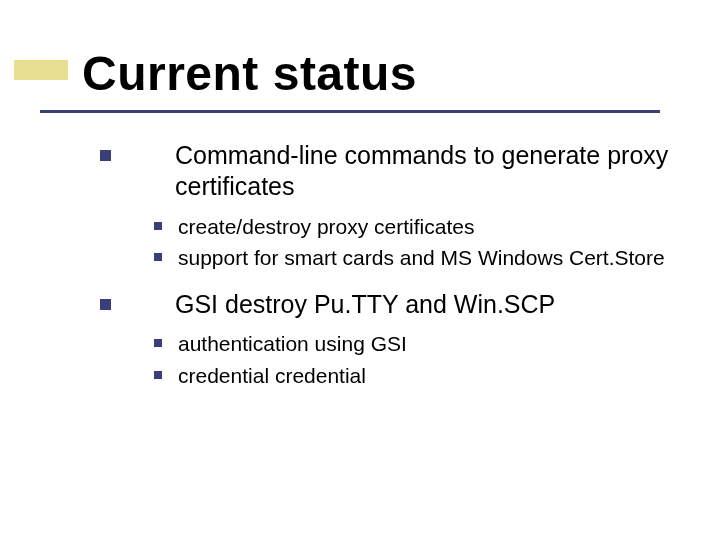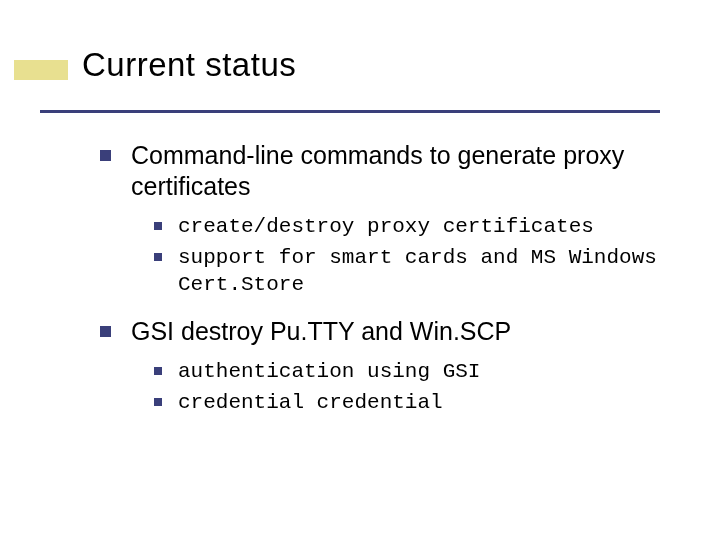--- a/index.html
+++ b/index.html
@@ -31,50 +31,50 @@
     left: 40px;
     top: 110px;
     width: 620px;
     height: 3px;
     background: #3a3f7a;
   }
   .title {
     position: absolute;
     left: 82px;
     top: 46px;
-    font-size: 33px;
-    font-weight: 400;
+    font-size: 48px;
+    font-weight: 700;
     letter-spacing: 0.5px;
   }
   .content {
     position: absolute;
     left: 100px;
     top: 140px;
     width: 570px;
   }
   .lvl1 {
     display: flex;
     align-items: flex-start;
     margin-bottom: 6px;
+    gap: 44px;
   }
   .lvl1 .bullet {
     flex: 0 0 auto;
     width: 11px;
     height: 11px;
     background: #3a3f7a;
     margin-top: 10px;
     margin-right: 20px;
   }
   .lvl1 .text {
     font-size: 25px;
     line-height: 1.25;
   }
   .lvl2-group {
     margin: 10px 0 18px 54px;
-    font-family: Liberation Mono, monospace;
   }
   .lvl2 {
     display: flex;
     align-items: flex-start;
     margin-bottom: 4px;
   }
   .lvl2 .bullet {
     flex: 0 0 auto;
     width: 8px;
     height: 8px;

